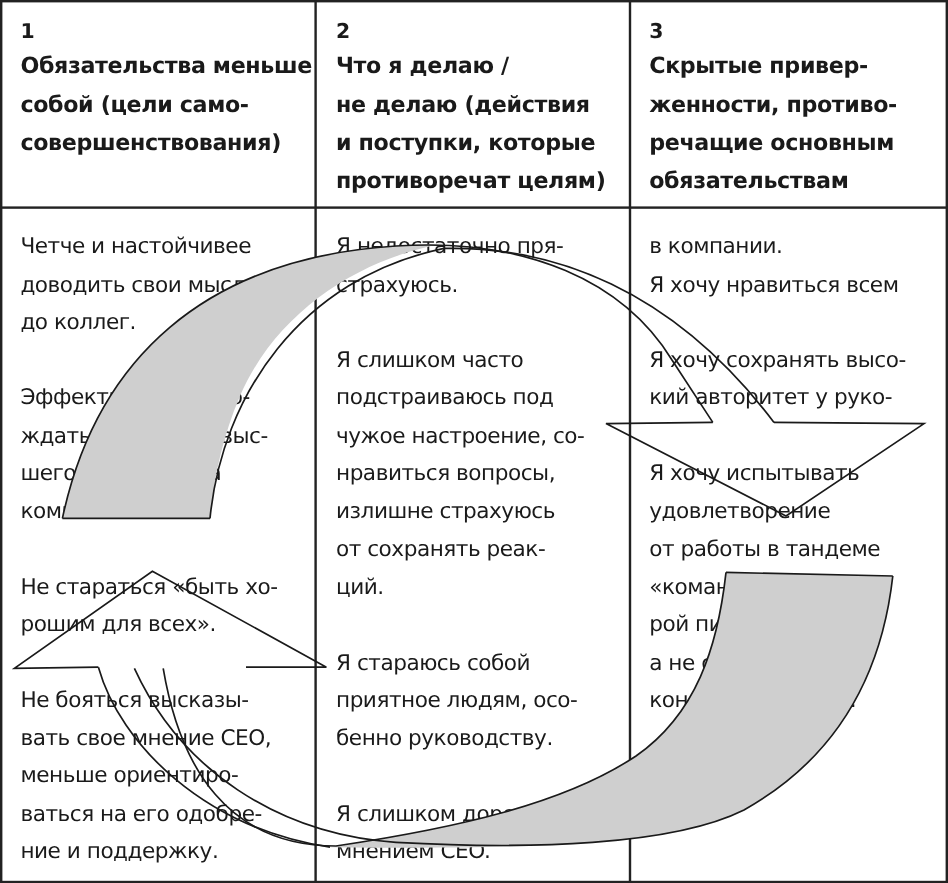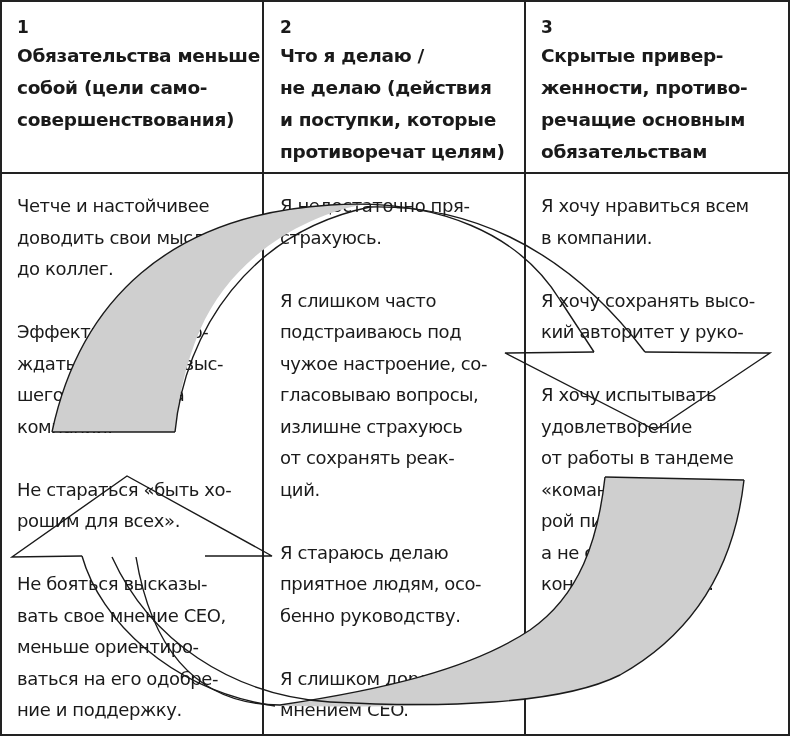--- a/index.html
+++ b/index.html
@@ -89,40 +89,40 @@
 
 <div class="col body c2">
   <div class="para">
     <span class="line">Я недостаточно пря-</span>
     <span class="line">страхуюсь.</span>
   </div>
   <div class="para">
     <span class="line">Я слишком часто</span>
     <span class="line">подстраиваюсь под</span>
     <span class="line">чужое настроение, со-</span>
-    <span class="line">гласовываю вопросы,</span>
+    <span class="line">нравиться вопросы,</span>
     <span class="line">излишне страхуюсь</span>
     <span class="line">от сохранять реак-</span>
     <span class="line">ций.</span>
   </div>
   <div class="para">
-    <span class="line">Я стараюсь делаю</span>
+    <span class="line">Я стараюсь собой</span>
     <span class="line">приятное людям, осо-</span>
     <span class="line">бенно руководству.</span>
   </div>
   <div class="para">
     <span class="line">Я слишком дорожу</span>
     <span class="line">мнением CEO.</span>
   </div>
 </div>
 
 <div class="col body c3">
   <div class="para">
+    <span class="line">в компании.</span>
     <span class="line">Я хочу нравиться всем</span>
-    <span class="line">в компании.</span>
   </div>
   <div class="para">
     <span class="line">Я хочу сохранять высо-</span>
     <span class="line">кий авторитет у руко-</span>
   </div>
   <div class="para">
     <span class="line">Я хочу испытывать</span>
     <span class="line">удовлетворение</span>
     <span class="line">от работы в тандеме</span>
     <span class="line">«командир / вто-</span>

